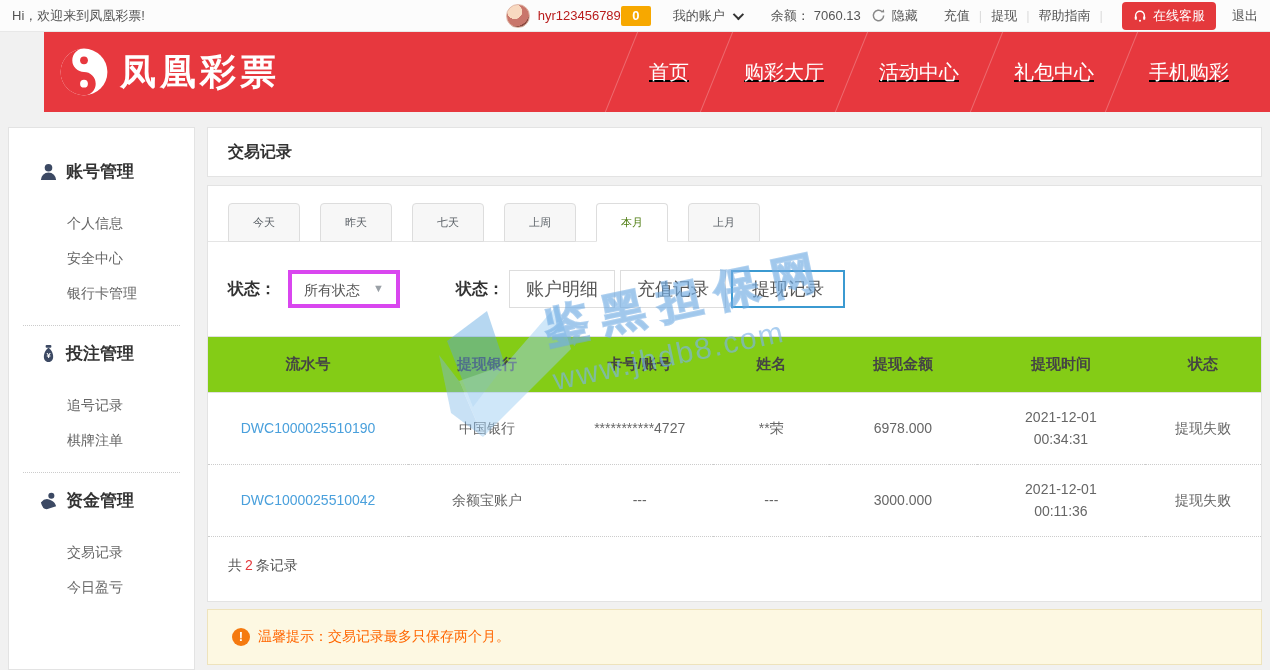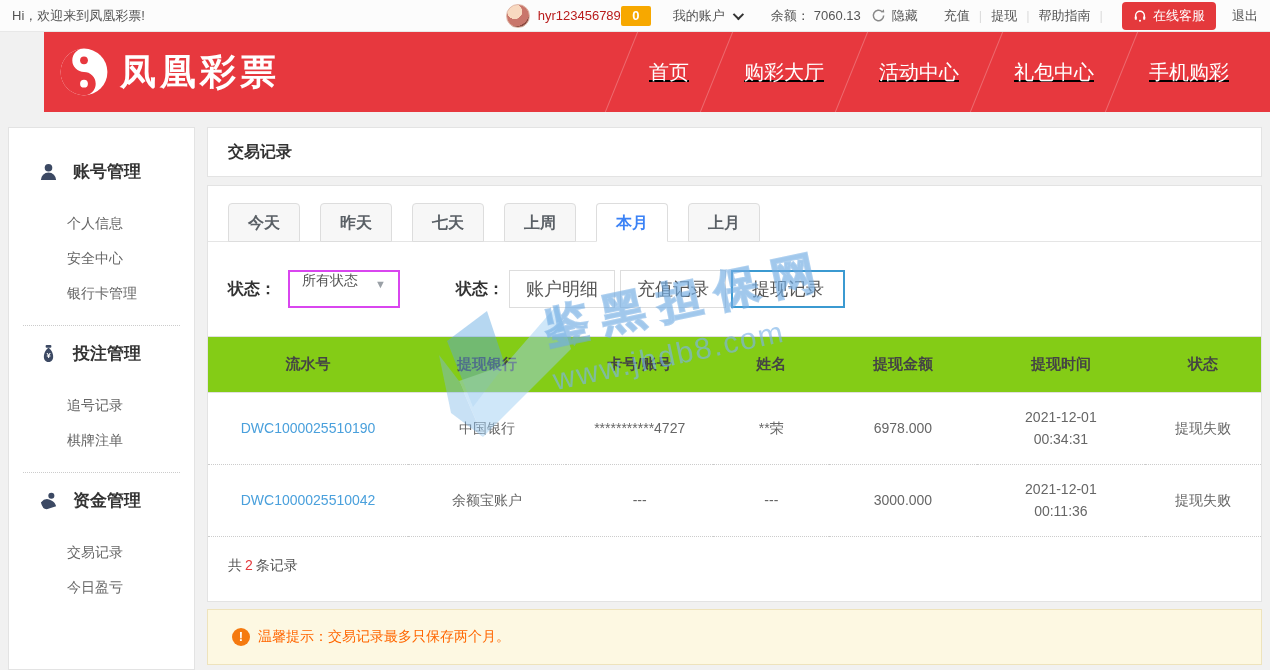--- a/index.html
+++ b/index.html
@@ -37,45 +37,45 @@
   .brand-name { color:#fff; font-size:36px; font-weight:bold; letter-spacing:4px; }
   .nav-items { margin-left:auto; display:flex; align-items:center; height:70px;text-decoration:underline; }
   .nav-sep { width:1px; height:110px; background:rgba(255,255,255,0.25);
     transform:rotate(22deg); }
   .nav-item { color:#fff; font-size:20px; padding:0 27px; cursor:pointer; white-space:nowrap; }
 
   
   .layout { position:relative; width:1270px; height:558px; }
   .sidebar { position:absolute; left:8px; top:15px; width:187px; height:543px;
     background:#fff; border:1px solid #e3e3e3; padding-top:32px; }
-  .side-title { display:flex; align-items:center; gap:15px; padding-left:30px;
+  .side-title { display:flex; align-items:center; gap:8px; padding-left:30px;
     font-size:17px; font-weight:bold; color:#333; }
   .side-title svg { width:19px; height:19px; flex:none; }
   .side-items { list-style:none; margin:23px 0 14px; }
   .side-items li { padding-left:58px; line-height:35px; font-size:14px; color:#666; cursor:pointer; }
   .side-div { border-top:1px dotted #ccc; margin:12px 14px 16px; }
 
   .main { position:absolute; left:207px; top:15px; width:1055px; }
   .box { background:#fff; border:1px solid #e3e3e3; }
   .title-box { height:50px; line-height:48px; padding-left:20px; font-size:16px;
     font-weight:bold; color:#333; }
   .big-box { margin-top:8px; }
 
   
   .tabstrip { padding:17px 20px 0; border-bottom:1px solid #e5e5e5; display:flex; }
-  .tab { width:72px; height:39px; line-height:37px; text-align:center; font-size:16px;
+  .tab { width:72px; height:39px; line-height:37px; text-align:center; font-size:11px;
     color:#5a6066; background:#f7f7f7; border:1px solid #ddd; border-radius:4px 4px 0 0;
-    margin-right:20px; margin-bottom:-1px; cursor:pointer;font-weight:bold; }
-  .tab.active { background:#fff; color:#3b82f6; border-bottom-color:#fff; }
+    margin-right:20px; margin-bottom:-1px; cursor:pointer; }
+  .tab.active { background:#fff; color:#4d7c0f; border-bottom-color:#fff; }
 
   
   .filters { display:flex; align-items:center; padding:28px 20px; }
   .f-label { font-size:16px; font-weight:bold; color:#333; }
-  .dropdown { width:112px; height:38px; border:2px solid #d946ef; display:flex;
-    align-items:flex-end; justify-content:space-between; padding:16px 12px; margin-left:12px;
+  .dropdown { width:112px; height:38px; border:4px solid #d946ef; display:flex;
+    align-items:flex-start; justify-content:space-between; padding:8px 12px; margin-left:12px;
     font-size:14px; color:#555; cursor:pointer; background:#fff; }
   .caret { color:#9aa0a6; font-size:11px; }
   .f-label2 { margin-left:56px; }
   .type-btn { height:38px; padding:0 16px; border:1px solid #ddd; background:#fff;
     font-size:18px; color:#555; margin-left:5px; cursor:pointer;
     font-family:inherit; }
   .type-btn.selected { border:2px solid #3b9ad1; padding:0 19px; }
 
   
   table { width:100%; border-collapse:collapse; font-size:14px; }

